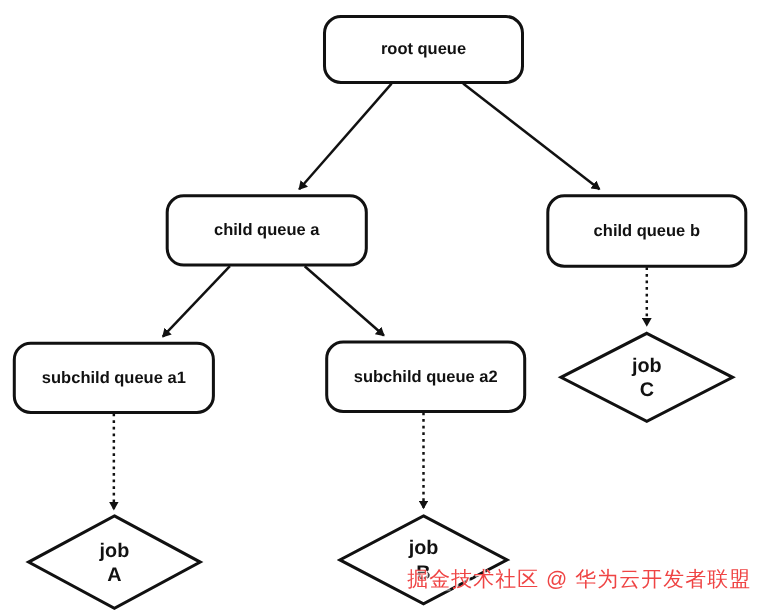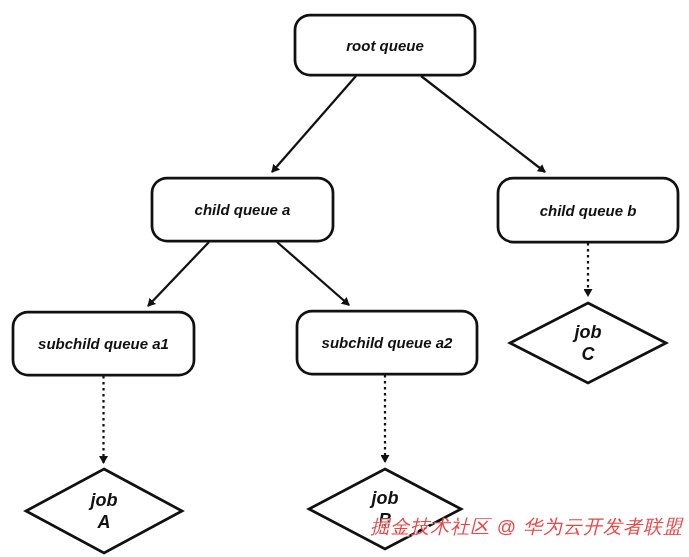--- a/index.html
+++ b/index.html
@@ -7,21 +7,20 @@
     padding: 0;
     background: #ffffff;
     font-family: "Liberation Sans", sans-serif;
   }
   .canvas {
     position: relative;
     width: 689px;
     height: 557px;
     background: #ffffff;
     overflow: hidden;
-    font-style: italic;
   }
   svg { position: absolute; left: 0; top: 0; }
   .node-label {
     font-family: "Liberation Sans", sans-serif;
     font-weight: 700;
     font-size: 15px;
     fill: #111111;
   }
   .job-label {
     font-family: "Liberation Sans", sans-serif;

